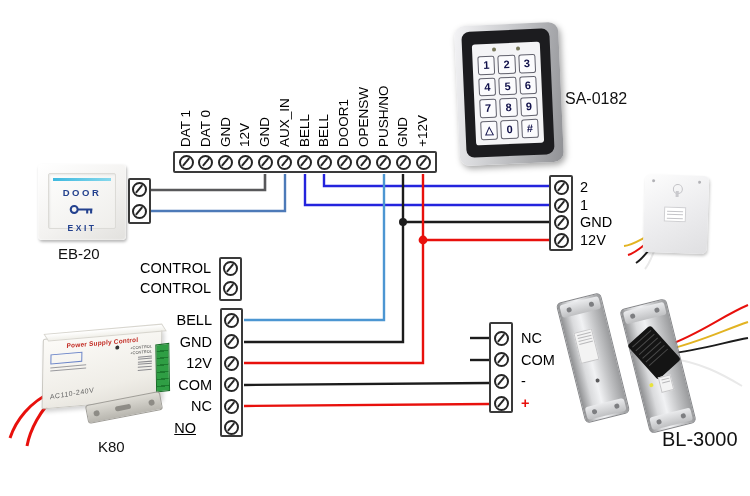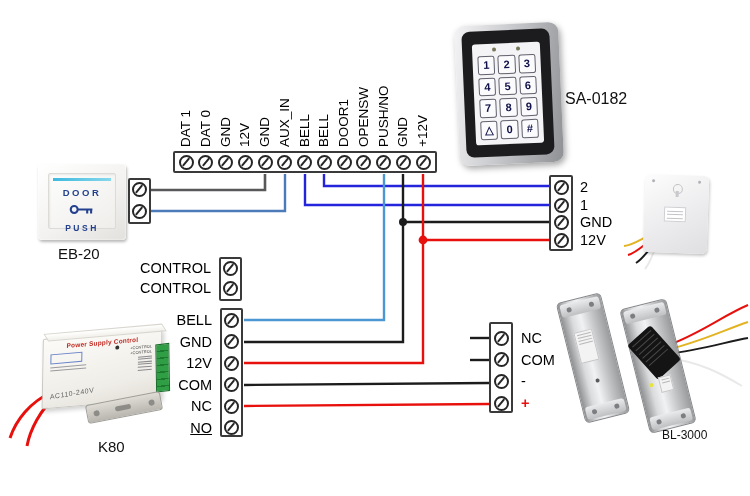--- a/index.html
+++ b/index.html
@@ -162,21 +162,21 @@
   <div class="eb-plate">
     <div class="eb-inner">
       <div class="eb-line"></div>
       <div class="eb-door">DOOR</div>
       <div style="text-align:center;margin-top:3px;">
         <svg width="26" height="11" viewBox="0 0 30 12">
             <circle cx="6" cy="6" r="4" fill="none" stroke="#23418e" stroke-width="2.4"></circle>
             <path d="M10 6 H27 M21 6 V10.5 M25.5 6 V10.5" stroke="#23418e" stroke-width="2.4" fill="none"></path>
           </svg>
       </div>
-      <div class="eb-exit">PUSH</div>
+      <div class="eb-exit">EXIT</div>
     </div>
   </div>
   <div class="model-label" style="left:58px;top:245px;">EB-20</div>
 
   <div class="kp">
     <div class="kp-bezel">
       <div class="kp-panel">
         <div class="kp-led" style="left:20px;"></div>
         <div class="kp-led" style="left:44px;"></div>
         <div class="kp-keys">
@@ -233,21 +233,21 @@
     <div class="screw" style="left:2px;top:45.5px;"></div>
     <div class="screw" style="left:2px;top:67px;"></div>
     <div class="screw" style="left:2px;top:88.5px;"></div>
     <div class="screw" style="left:2px;top:110px;"></div>
   </div>
   <div class="hlabel rlabel" style="left:128px;top:312px;">BELL</div>
   <div class="hlabel rlabel" style="left:128px;top:334px;">GND</div>
   <div class="hlabel rlabel" style="left:128px;top:355px;">12V</div>
   <div class="hlabel rlabel" style="left:128px;top:377px;">COM</div>
   <div class="hlabel rlabel" style="left:128px;top:398px;">NC</div>
-  <div class="hlabel rlabel" style="left:128px;top:420px;text-decoration:underline;">NO</div>
+  <div class="hlabel rlabel" style="left:112px;top:420px;text-decoration:underline;">NO</div>
 
   <div class="tblock" style="left:489px;top:322px;width:24px;height:91px;">
     <div class="screw" style="left:2.5px;top:6.5px;"></div>
     <div class="screw" style="left:2.5px;top:28px;"></div>
     <div class="screw" style="left:2.5px;top:50px;"></div>
     <div class="screw" style="left:2.5px;top:71.5px;"></div>
   </div>
   <div class="hlabel" style="left:521px;top:330px;">NC</div>
   <div class="hlabel" style="left:521px;top:352px;">COM</div>
   <div class="hlabel" style="left:521px;top:373px;">-</div>
@@ -311,15 +311,15 @@
       <div class="lk-whitelabel" style="left:20px;top:74px;width:11px;height:14px;">
           <i></i>
           <i></i>
         </div>
       <div class="lk-plate" style="bottom:2px;">
         <b style="left:6px;"></b>
           <b style="right:6px;"></b>
       </div>
     </div>
   </div>
-  <div class="model-label" style="left:662px;top:428px;font-size:12px;">BL-3000</div>
+  <div class="model-label" style="left:662px;top:428px;font-size:20px;">BL-3000</div>
 
 </div>
 
 </body></html>

